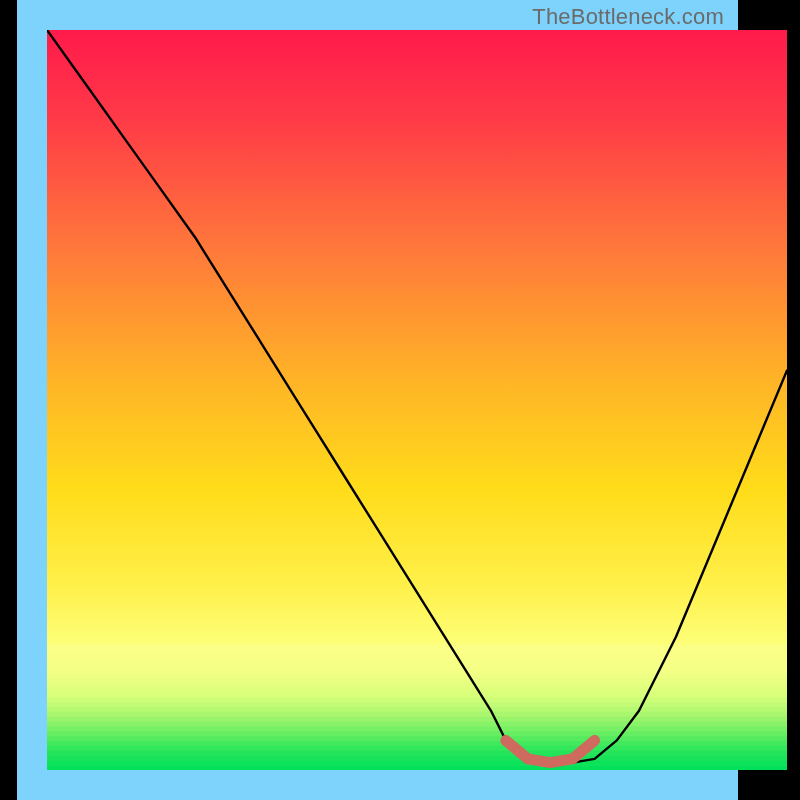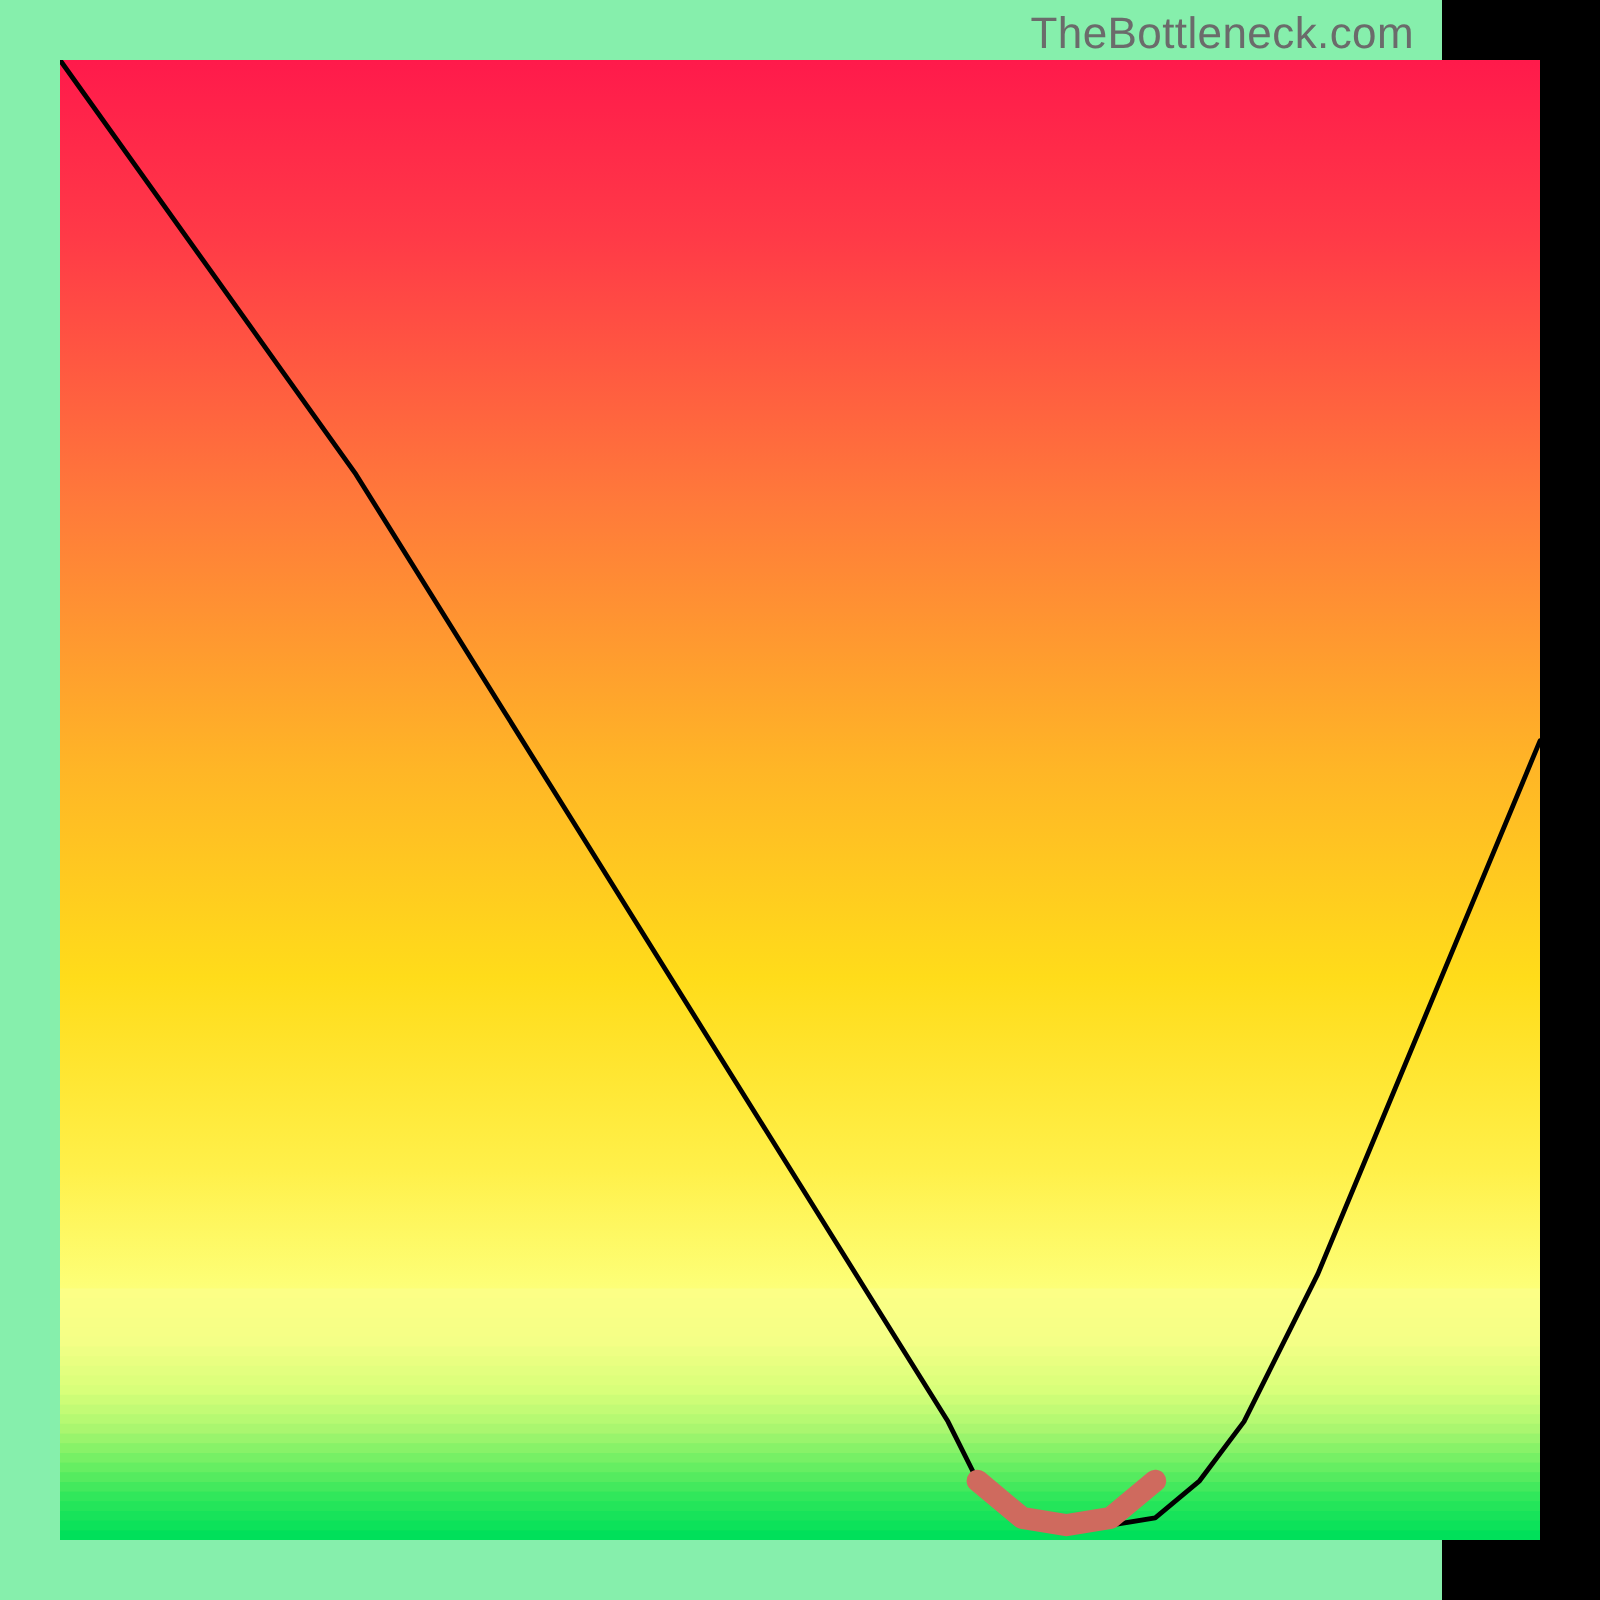--- a/index.html
+++ b/index.html
@@ -6,25 +6,25 @@
     margin: 0;
     padding: 0;
     width: 800px;
     height: 800px;
     background: #000;
     overflow: hidden;
     font-family: Arial, Helvetica, sans-serif;
   }
   .frame {
     position: absolute;
-    left: 0;
+    left: 17px;
     top: 0;
     width: 721px;
     height: 800px;
-    background: #86efac;
+    background: #7dd3fc;
   }
   .plot-area {
     position: absolute;
     left: 30px;
     top: 30px;
     width: 740px;
     height: 740px;
     
   }
   .attribution {

